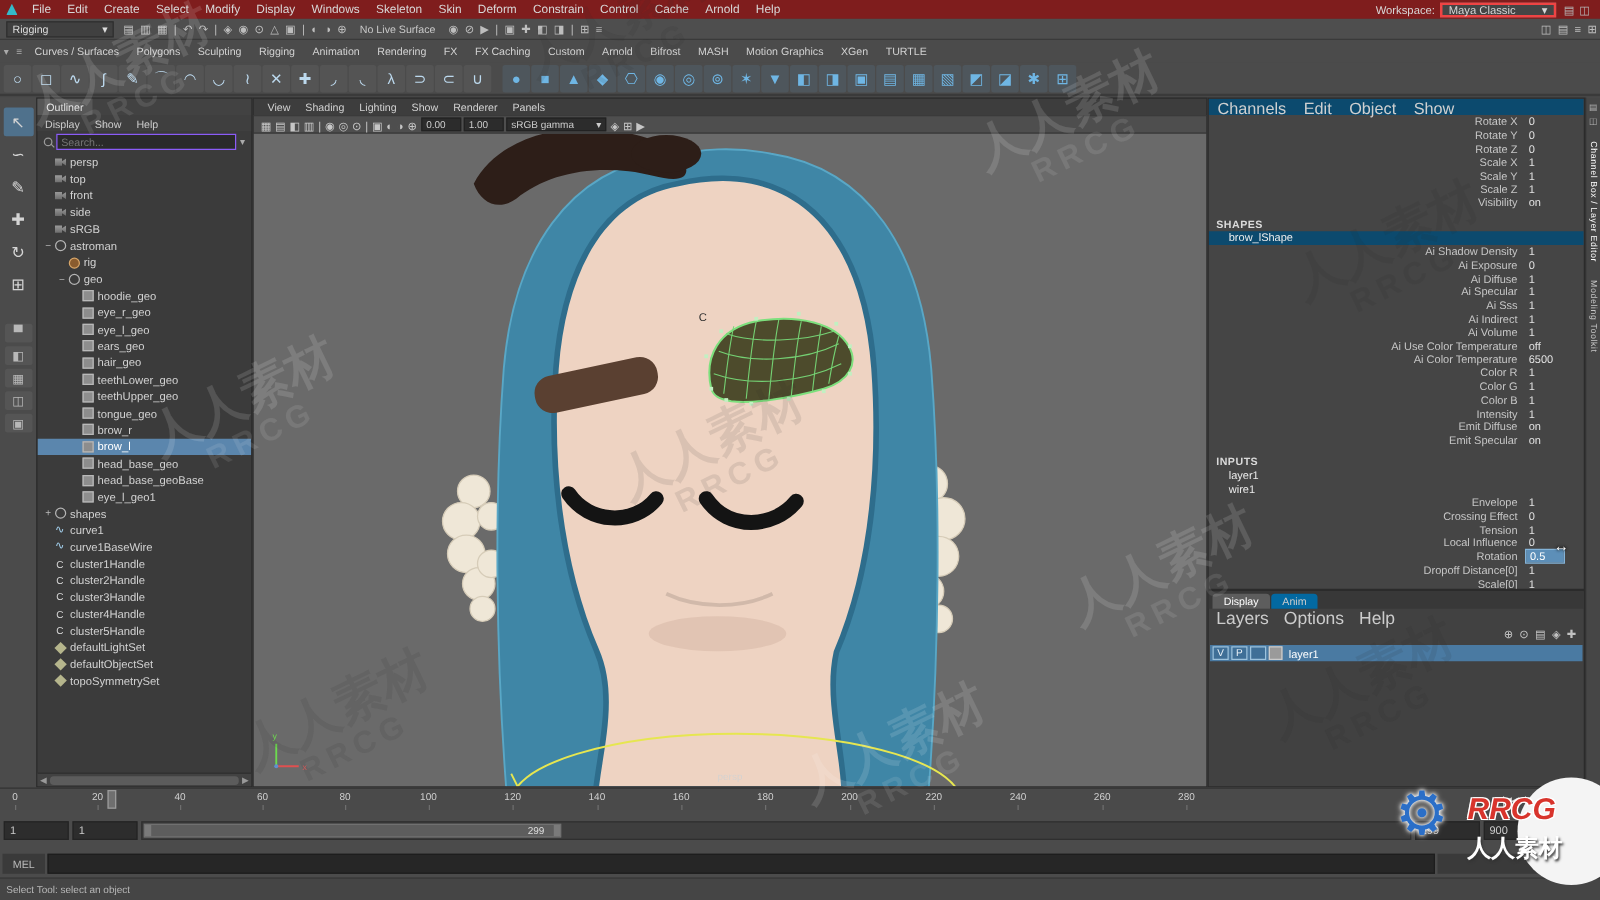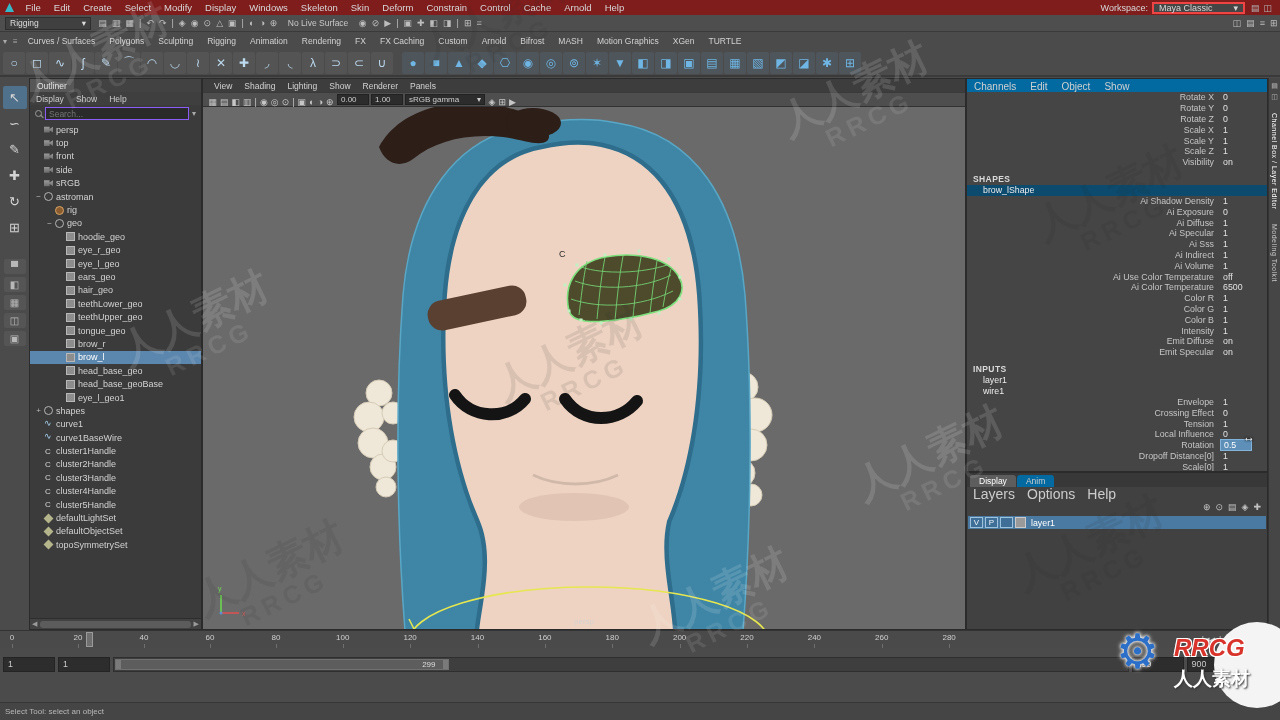--- a/index.html
+++ b/index.html
@@ -71,21 +71,21 @@
   .vp-toolbar{height:15px;background:#4e4e4e;border-top:1px solid #3a3a3a;border-bottom:1px solid #323232;display:flex;align-items:center;gap:2px;padding:0 4px;flex:none}
   .vp-ic{font-size:9px;color:#c6c6c6;padding:0 1.5px}
   .vp-field{height:11px;background:#2c2c2c;border:1px solid #222;color:#ccc;font-size:8px;display:flex;align-items:center;padding:0 3px;width:32px}
   .vp-select{width:80px;height:11px;background:#2c2c2c;border:1px solid #222;display:flex;align-items:center;justify-content:space-between;padding:0 3px;font-size:8px;color:#ccc}
   .vp-canvas{flex:1;position:relative;background:#6a6a6a;overflow:hidden}
   .vp-canvas svg{position:absolute;left:0;top:0;width:100%;height:100%}
   .vp-camera{position:absolute;left:50%;bottom:3px;transform:translateX(-50%);font-size:8px;color:#d2d2d2;opacity:.85}
 
   
   .channelbox{position:absolute;left:966px;top:78px;width:302px;height:394px;background:#454545;border:1px solid #2b2b2b;font-size:9px;overflow:hidden}
-  .cb-menus{height:13px;background:#0369a1;display:flex;align-items:flex-end;font-size:10px;color:#d0d0d0}
+  .cb-menus{height:13px;background:#0c4a6e;display:flex;align-items:flex-start;font-size:13px;color:#d0d0d0}
   .cb-menu{padding:0 7px}
   .cb-row{height:10.8px;display:flex;align-items:center}
   .cb-name{flex:1;text-align:right;padding-right:7px;color:#c6c6c6;font-size:8.8px;white-space:nowrap}
   .cb-val{width:46px;color:#e2e2e2;font-size:8.8px;padding-left:2px}
   .cb-row.editing .cb-val{background:#5d8fb8;color:#fff;width:30px;margin-right:16px;outline:1px solid #83b3d8;padding-left:3px}
   .cb-section{height:12px;display:flex;align-items:center;padding-left:6px;color:#dadada;font-weight:bold;font-size:8.5px;letter-spacing:.4px;margin-top:5px}
   .cb-node{height:11px;display:flex;align-items:center;padding-left:16px;color:#ececec;font-size:8.8px}
   .cb-node.hl{background:#0c4a6e}
   .drag-cursor{position:absolute;left:1243px;top:430px;z-index:65;font-size:12px;color:#fff;text-shadow:0 0 2px #000,0 0 3px #000;pointer-events:none}
 
@@ -879,20 +879,27 @@
     <span class="rs-field">299</span>
     <span class="rs-field">900</span>
     <span class="rs-icons">
 
     <span>♦</span>
         <span>⊞</span>
         <span>≡</span>
       </span>
   </div>
 
+  <div class="cmdrow">
+    <span class="cmd-label">MEL</span>
+    <input class="cmd-input" style="">
+    <span class="cmd-right">
+      <span>▶</span>
+    </span>
+  </div>
 
   <div class="helpline">
     <span>Select Tool: select an object</span>
   </div>
 
   <div class="watermarks">
     <span class="wm">
         <span class="cn">人人素材</span>
         <span class="en">RRCG</span>
       </span>

